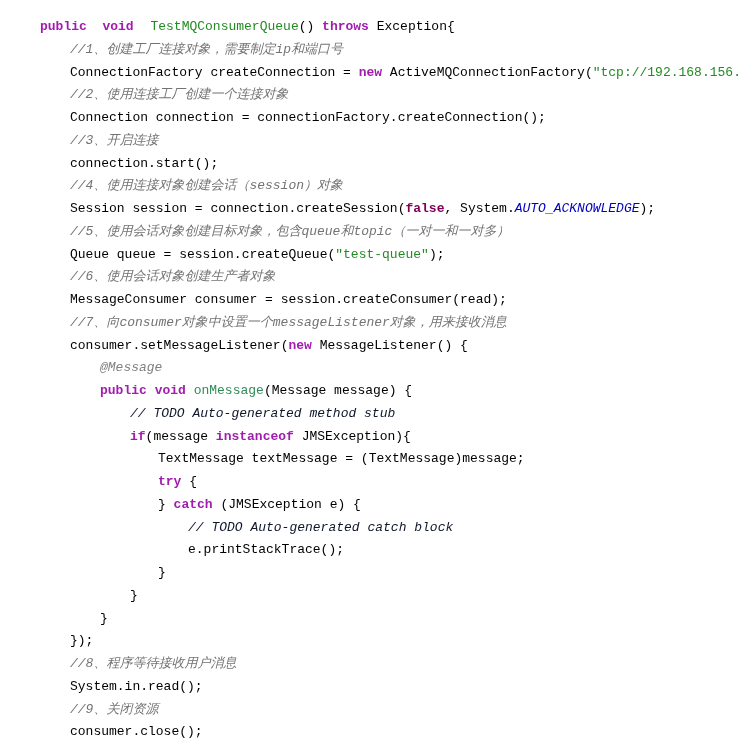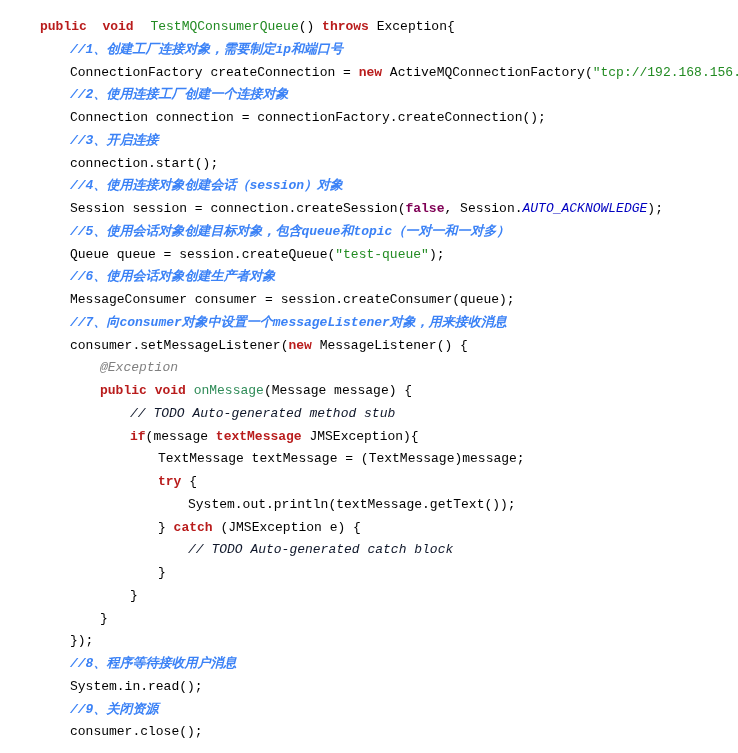--- a/index.html
+++ b/index.html
@@ -7,24 +7,24 @@
       font-family: "Consolas", "Courier New", monospace;
       font-size: 13px;
       line-height: 1.75;
       background: #ffffff;
       color: #3a3a3a;
       padding: 16px 8px 16px 40px;
       width: 738px;
       position: relative;
     }
     .line { white-space: pre; }
-    .kw-mod { color: #b91c1c; font-weight: bold; }
+    .kw-mod { color: #a21caf; font-weight: bold; }
     .method-decl { color: #228B22; font-weight: normal; margin-left: 9px; } 
     .method-decl2 { color: #2E8B57; font-weight: normal; } 
-    .cmt-cn { color: #3b82f6; font-style: italic; font-weight: bold;} 
+    .cmt-cn { color: #737373; font-style: italic; font-weight: normal;} 
     .cmt-auto { color: #0f172a; font-style: italic; font-weight: normal; }
     .ann-ov { color: #808080; font-style: italic; } 
     .str-g { color: #228B22; font-weight: normal; }
     .const { color: #0000c0; font-style: italic; }
     .false { color: #7f0055; font-weight: bold; }
     .plain { color: #000000; }
     .punc { color: #000000; }
     .i1 { padding-left: 0px; }
     .i2 { padding-left: 30px; }
     .i3 { padding-left: 60px; }
@@ -41,43 +41,43 @@
   <div class="line i2 cmt-cn">//1、创建工厂连接对象，需要制定ip和端口号</div>
   <div class="line i2"><span class="plain">ConnectionFactory createConnection = </span><span class="kw-mod">new</span><span class="plain"> ActiveMQConnectionFactory(</span><span class="str-g">"tcp://192.168.156.44:61616"</span></div>
 
   <div class="line i2 cmt-cn">//2、使用连接工厂创建一个连接对象</div>
   <div class="line i2 plain">Connection connection = connectionFactory.createConnection();</div>
 
   <div class="line i2 cmt-cn">//3、开启连接</div>
   <div class="line i2 plain">connection.start();</div>
 
   <div class="line i2 cmt-cn">//4、使用连接对象创建会话（session）对象</div>
-  <div class="line i2"><span class="plain">Session session = connection.createSession(</span><span class="false">false</span><span class="plain">, Session.</span><span class="const">AUTO_ACKNOWLEDGE</span><span class="plain">);</span></div>
+  <div class="line i2"><span class="plain">Session session = connection.createSession(</span><span class="false">false</span><span class="plain">, System.</span><span class="const">AUTO_ACKNOWLEDGE</span><span class="plain">);</span></div>
 
   <div class="line i2 cmt-cn">//5、使用会话对象创建目标对象，包含queue和topic（一对一和一对多）</div>
   <div class="line i2"><span class="plain">Queue queue = session.createQueue(</span><span class="str-g">"test-queue"</span><span class="plain">);</span></div>
 
   <div class="line i2 cmt-cn">//6、使用会话对象创建生产者对象</div>
-  <div class="line i2 plain">MessageConsumer consumer = session.createConsumer(queue);</div>
+  <div class="line i2 plain">MessageConsumer consumer = session.createConsumer(read);</div>
 
   <div class="line i2 cmt-cn">//7、向consumer对象中设置一个messageListener对象，用来接收消息</div>
   <div class="line i2"><span class="plain">consumer.setMessageListener(</span><span class="kw-mod">new</span><span class="plain"> MessageListener() {</span></div>
 
   <div class="line"></div>
 
-  <div class="line i3 ann-ov">@Exception</div>
+  <div class="line i3 ann-ov">@Message</div>
   <div class="line i3"><span class="kw-mod">public</span> <span class="kw-mod">void</span> <span class="method-decl2">onMessage</span><span class="plain">(Message message) {</span></div>
 
   <div class="line i4 cmt-auto">// TODO Auto-generated method stub</div>
-  <div class="line i4"><span class="kw-mod">if</span><span class="plain">(message </span><span class="kw-mod">textMessage</span><span class="plain"> JMSException){</span></div>
+  <div class="line i4"><span class="kw-mod">if</span><span class="plain">(message </span><span class="kw-mod">instanceof</span><span class="plain"> JMSException){</span></div>
   <div class="line i5 plain">TextMessage textMessage = (TextMessage)message;</div>
   <div class="line i5"><span class="kw-mod">try</span><span class="plain"> {</span></div>
-  <div class="line i6 plain">System.out.println(textMessage.getText());</div>
   <div class="line i5"><span class="plain">} </span><span class="kw-mod">catch</span><span class="plain"> (JMSException e) {</span></div>
   <div class="line i6 cmt-auto">// TODO Auto-generated catch block</div>
+  <div class="line i6 plain">e.printStackTrace();</div>
   <div class="line i5 plain">}</div>
   <div class="line i4 plain">}</div>
   <div class="line i3 plain">}</div>
   <div class="line i2 plain">});</div>
 
   <div class="line i2 cmt-cn">//8、程序等待接收用户消息</div>
   <div class="line i2 plain">System.in.read();</div>
 
   <div class="line i2 cmt-cn">//9、关闭资源</div>
   <div class="line i2 plain">consumer.close();</div>

